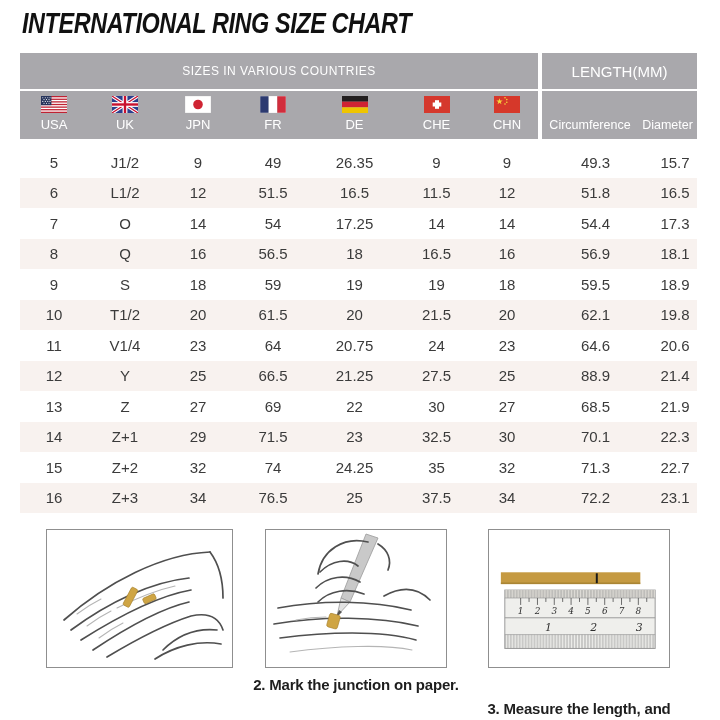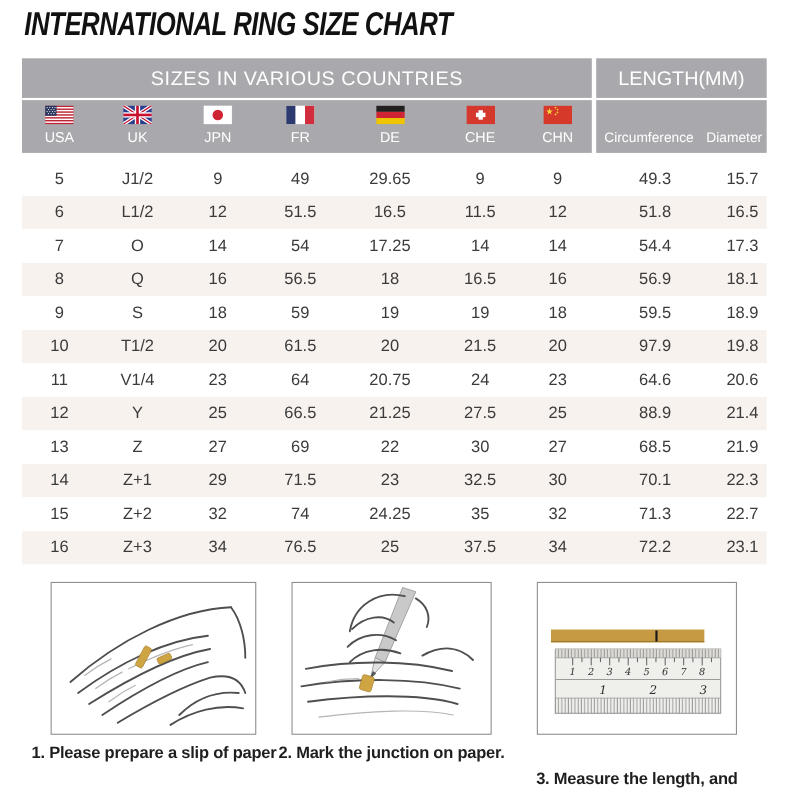--- a/index.html
+++ b/index.html
@@ -4,22 +4,22 @@
 <style>
   html,body{margin:0;padding:0;background:#fff;}
   .page{position:relative;width:720px;height:720px;background:#ffffff;overflow:hidden;
         font-family:"Liberation Sans", sans-serif;}
   
   .title{position:absolute;left:22px;top:6px;margin:0;font-size:30px;font-weight:bold;font-style:italic;
          color:#111;white-space:nowrap;letter-spacing:-0.5px;transform:scaleX(0.78);transform-origin:left top;}
   
   .hdr{position:absolute;top:53px;height:36px;background:#a9a8ac;color:#fff;
        display:flex;align-items:center;justify-content:center;}
-  .hdr-countries{left:20px;width:518px;font-size:18px;letter-spacing:.5px;}
-  .hdr-length{left:542px;width:155px;font-size:18px;}
+  .hdr-countries{left:20px;width:518px;font-size:12px;letter-spacing:.5px;}
+  .hdr-length{left:542px;width:155px;font-size:15px;}
   
   .fband{position:absolute;top:91px;height:48px;background:#a9a8ac;}
   .fband-left{left:20px;width:518px;display:grid;grid-template-columns:68px 74px 72px 78px 85px 79px 62px;}
   .fband-right{left:542px;width:155px;display:grid;grid-template-columns:96px 59px;align-items:end;justify-items:center;}
   .country-cell{display:flex;flex-direction:column;align-items:center;padding-top:5px;}
   .country-cell svg{display:block;}
   .ccode{margin-top:4px;font-size:13px;color:#fff;}
   .llabel{font-size:12.5px;color:#fff;padding-bottom:7px;white-space:nowrap;}
   
   .rows{position:absolute;left:20px;top:147px;width:677px;}
@@ -147,21 +147,21 @@
         <span class="ccode">CHN</span>
       </div>
     </div>
 
   <div class="rows" id="rows">
       <div class="trow">
         <span>5</span>
         <span>J1/2</span>
         <span>9</span>
         <span>49</span>
-        <span>29.65</span>
+        <span>26.35</span>
         <span>9</span>
         <span>9</span>
         <span>49.3</span>
         <span>15.7</span>
       </div>
       <div class="trow stripe">
         <span>6</span>
         <span>L1/2</span>
         <span>12</span>
         <span>51.5</span>
@@ -205,21 +205,21 @@
         <span>18.9</span>
       </div>
       <div class="trow stripe">
         <span>10</span>
         <span>T1/2</span>
         <span>20</span>
         <span>61.5</span>
         <span>20</span>
         <span>21.5</span>
         <span>20</span>
-        <span>97.9</span>
+        <span>62.1</span>
         <span>19.8</span>
       </div>
       <div class="trow">
         <span>11</span>
         <span>V1/4</span>
         <span>23</span>
         <span>64</span>
         <span>20.75</span>
         <span>24</span>
         <span>23</span>
@@ -384,21 +384,20 @@
           <text x="106" y="101">2</text>
           <text x="152" y="101">3</text>
         </g>
         <line x1="16" y1="105" x2="168" y2="105" stroke="#9a9a9a" stroke-width="0.7"></line>
         <rect x="16" y="105" width="152" height="14" fill="url(#dense)"></rect>
       </g>
     </svg>
   </div>
 
   <div class="cap cap1">
-    <div>1. Please prepare a slip of paper</div>
   </div>
   <div class="cap cap2">
     <div>2. Mark the junction on paper.</div>
   </div>
   <div class="cap cap3">
     <div>3. Measure the length, and</div>
     <div>get your circumference.</div>
   </div>
 
 </div>

